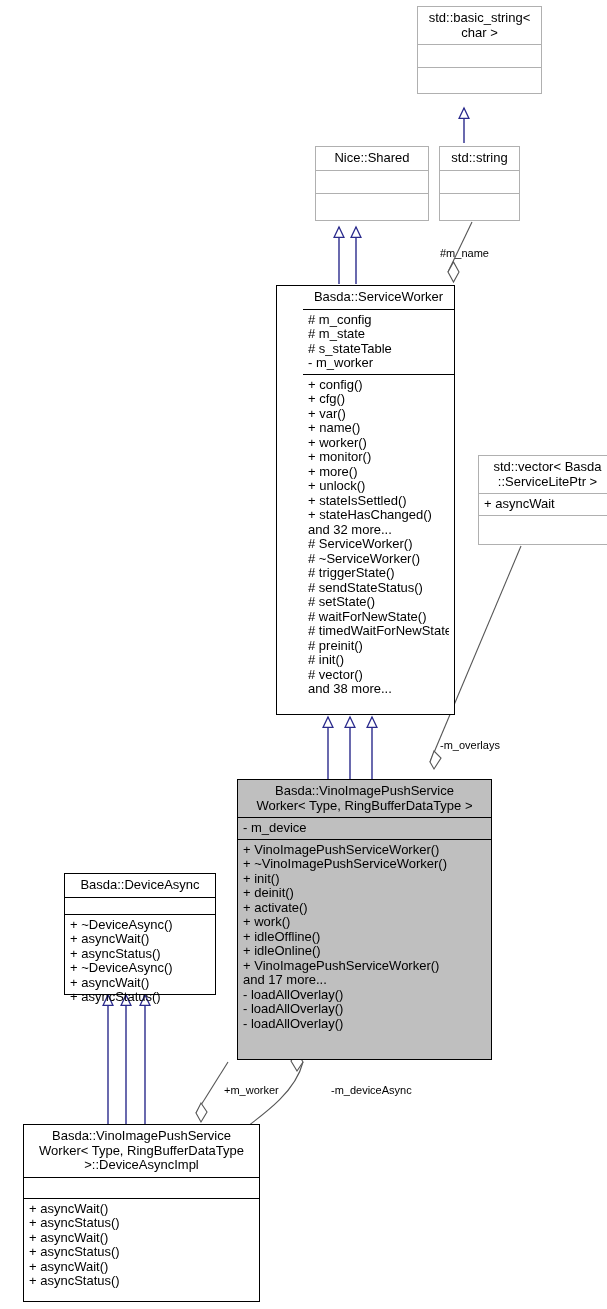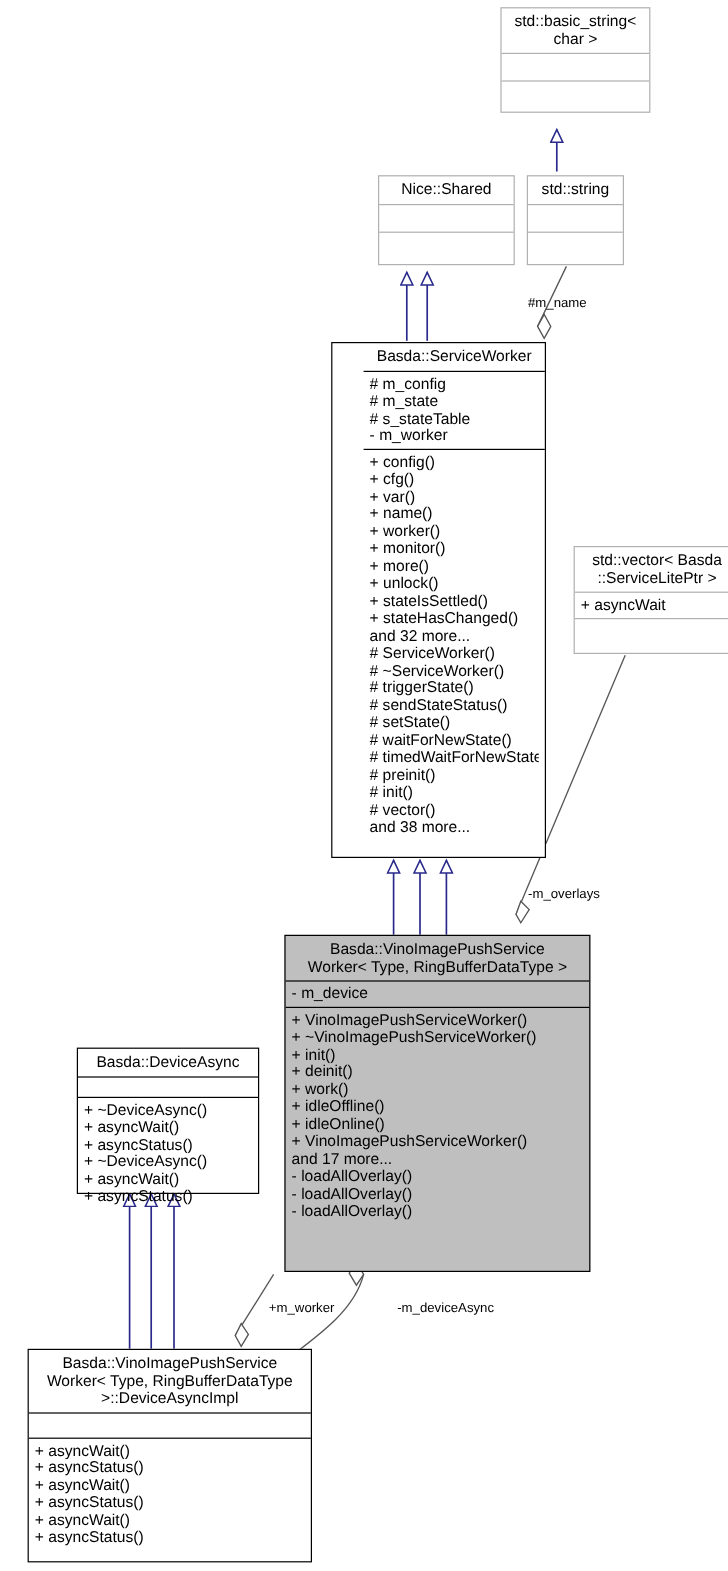--- a/index.html
+++ b/index.html
@@ -217,20 +217,21 @@
     <div class="cls-sep"></div>
     <div class="cls-section">
         <div class="cls-row">- m_device</div>
       </div>
     <div class="cls-sep"></div>
     <div class="cls-section">
         <div class="cls-row">+ VinoImagePushServiceWorker()</div>
         <div class="cls-row">+ ~VinoImagePushServiceWorker()</div>
         <div class="cls-row">+ init()</div>
         <div class="cls-row">+ deinit()</div>
+        <div class="cls-row">+ activate()</div>
         <div class="cls-row">+ work()</div>
         <div class="cls-row">+ idleOffline()</div>
         <div class="cls-row">+ idleOnline()</div>
         <div class="cls-row">+ VinoImagePushServiceWorker()</div>
         <div class="cls-row">and 17 more...</div>
         <div class="cls-row">- loadAllOverlay()</div>
         <div class="cls-row">- loadAllOverlay()</div>
         <div class="cls-row">- loadAllOverlay()</div>
       </div>
   </div>

